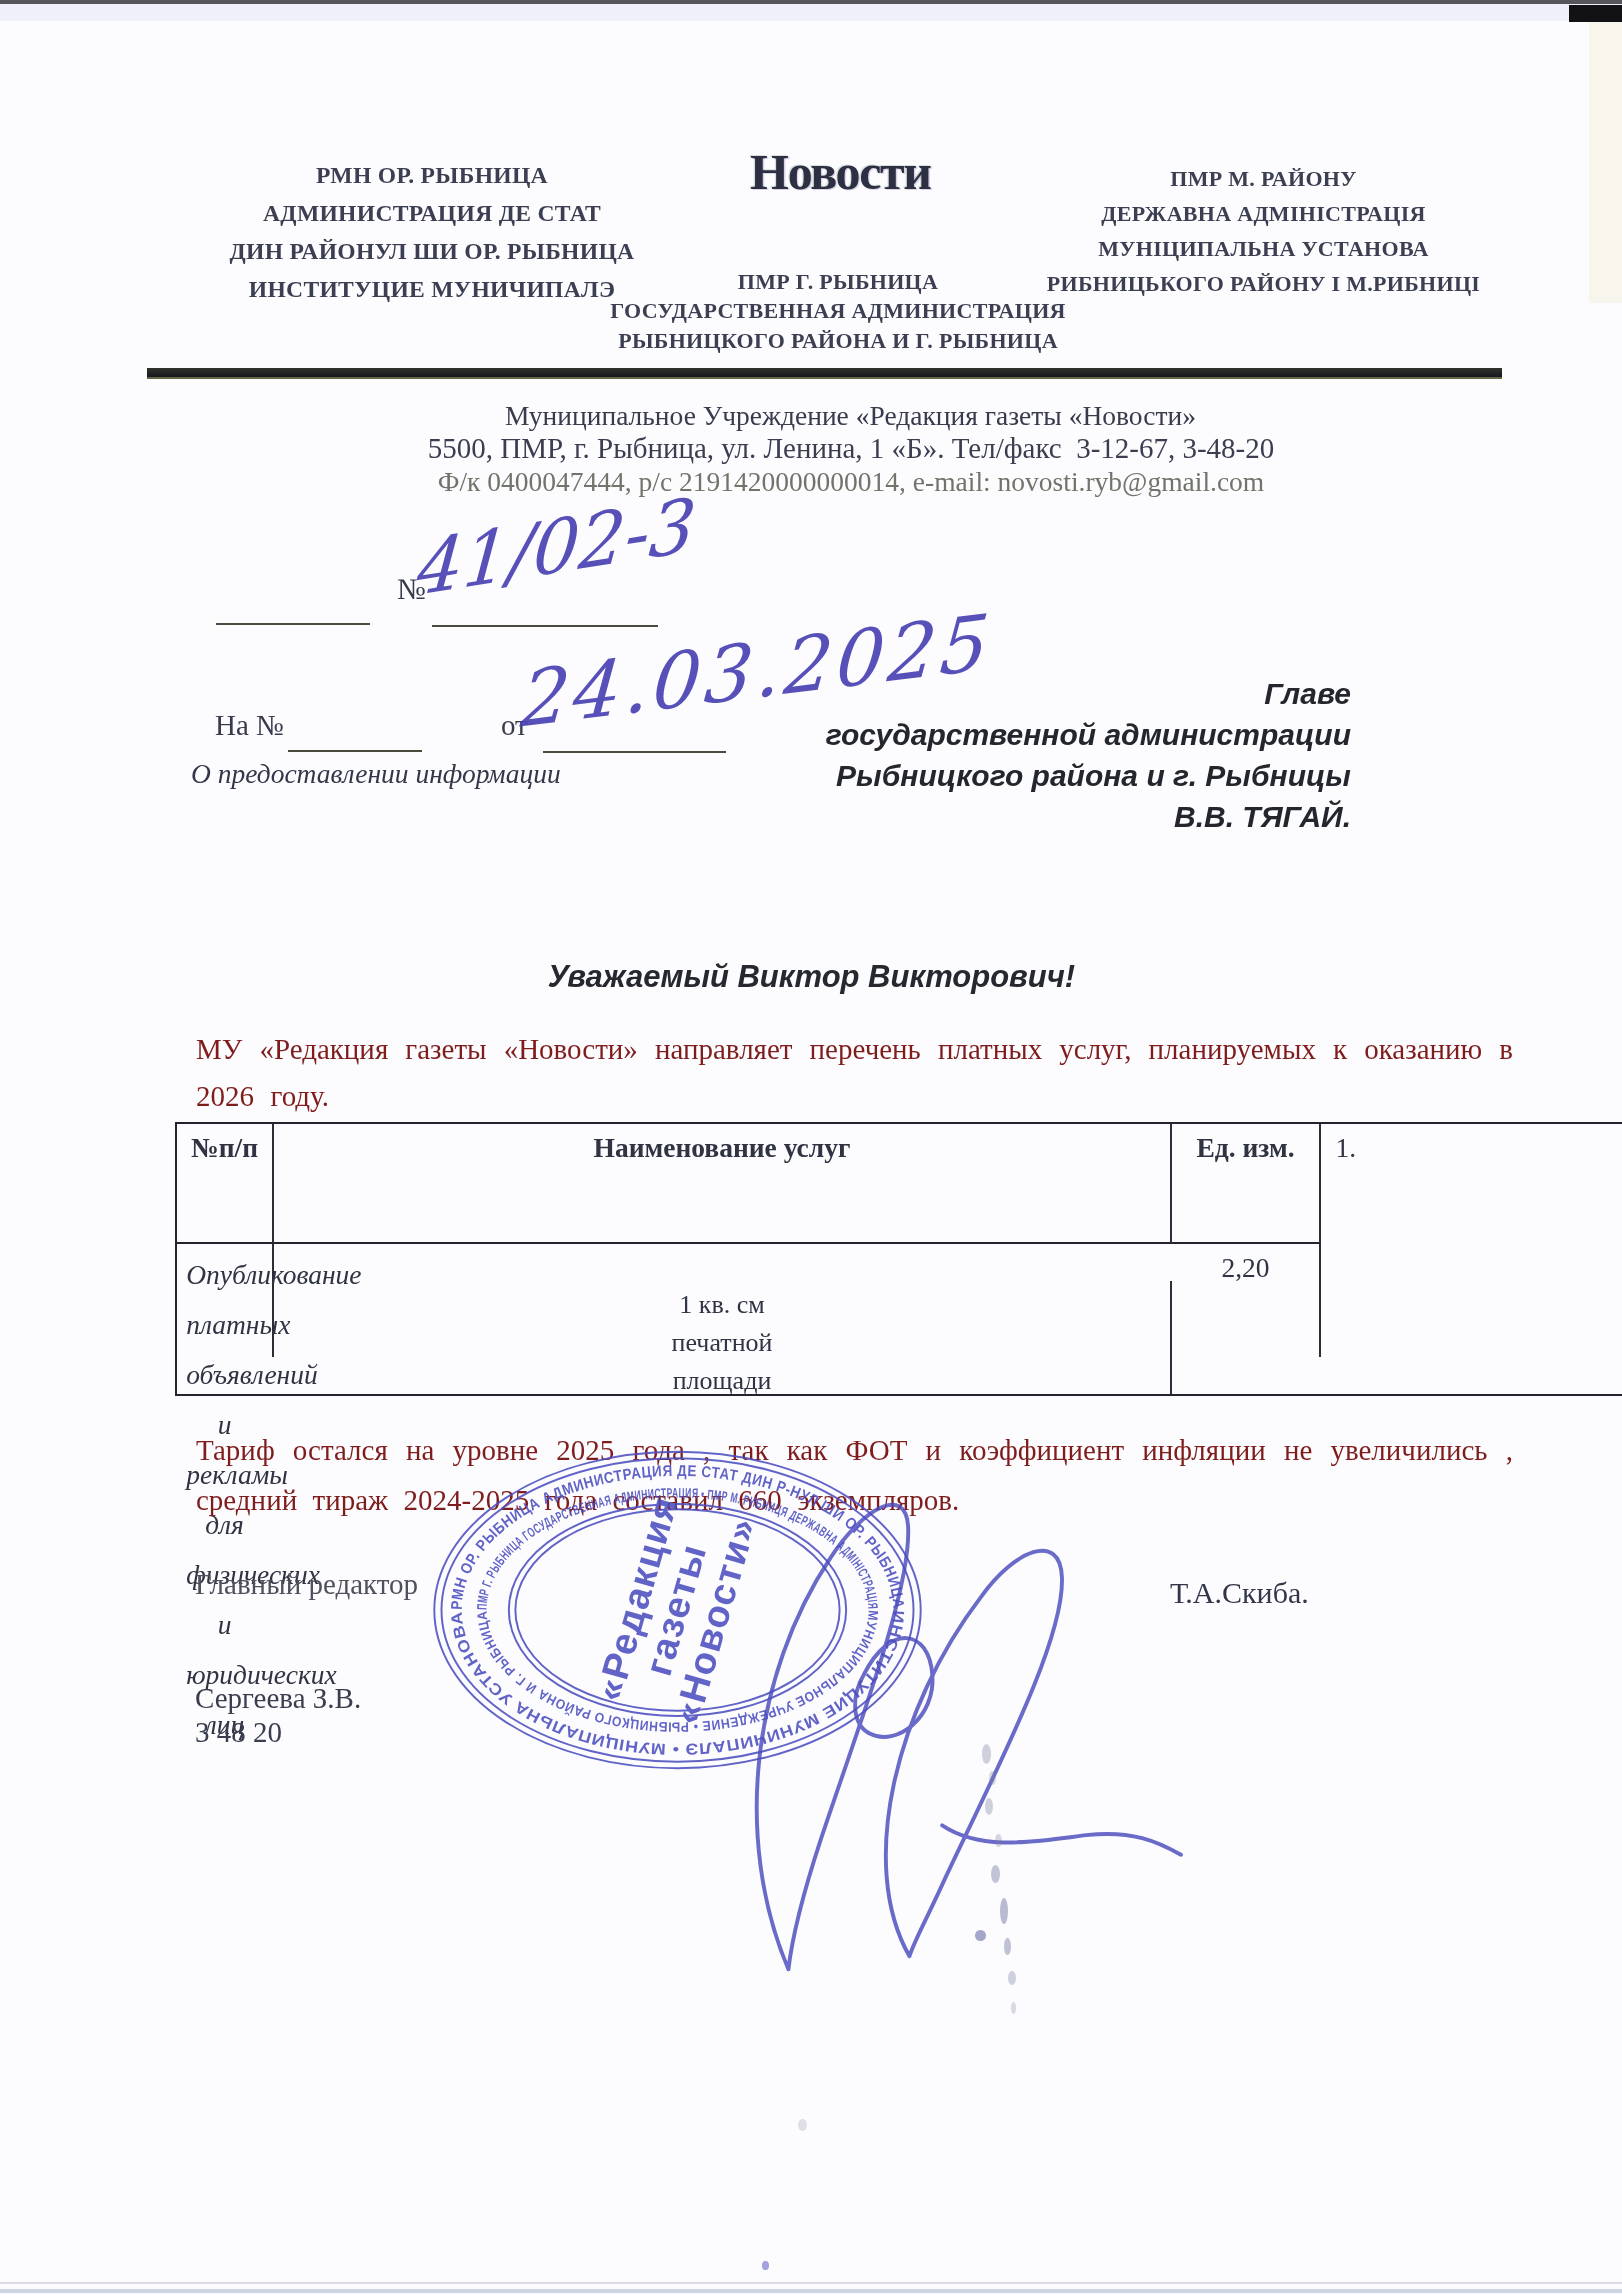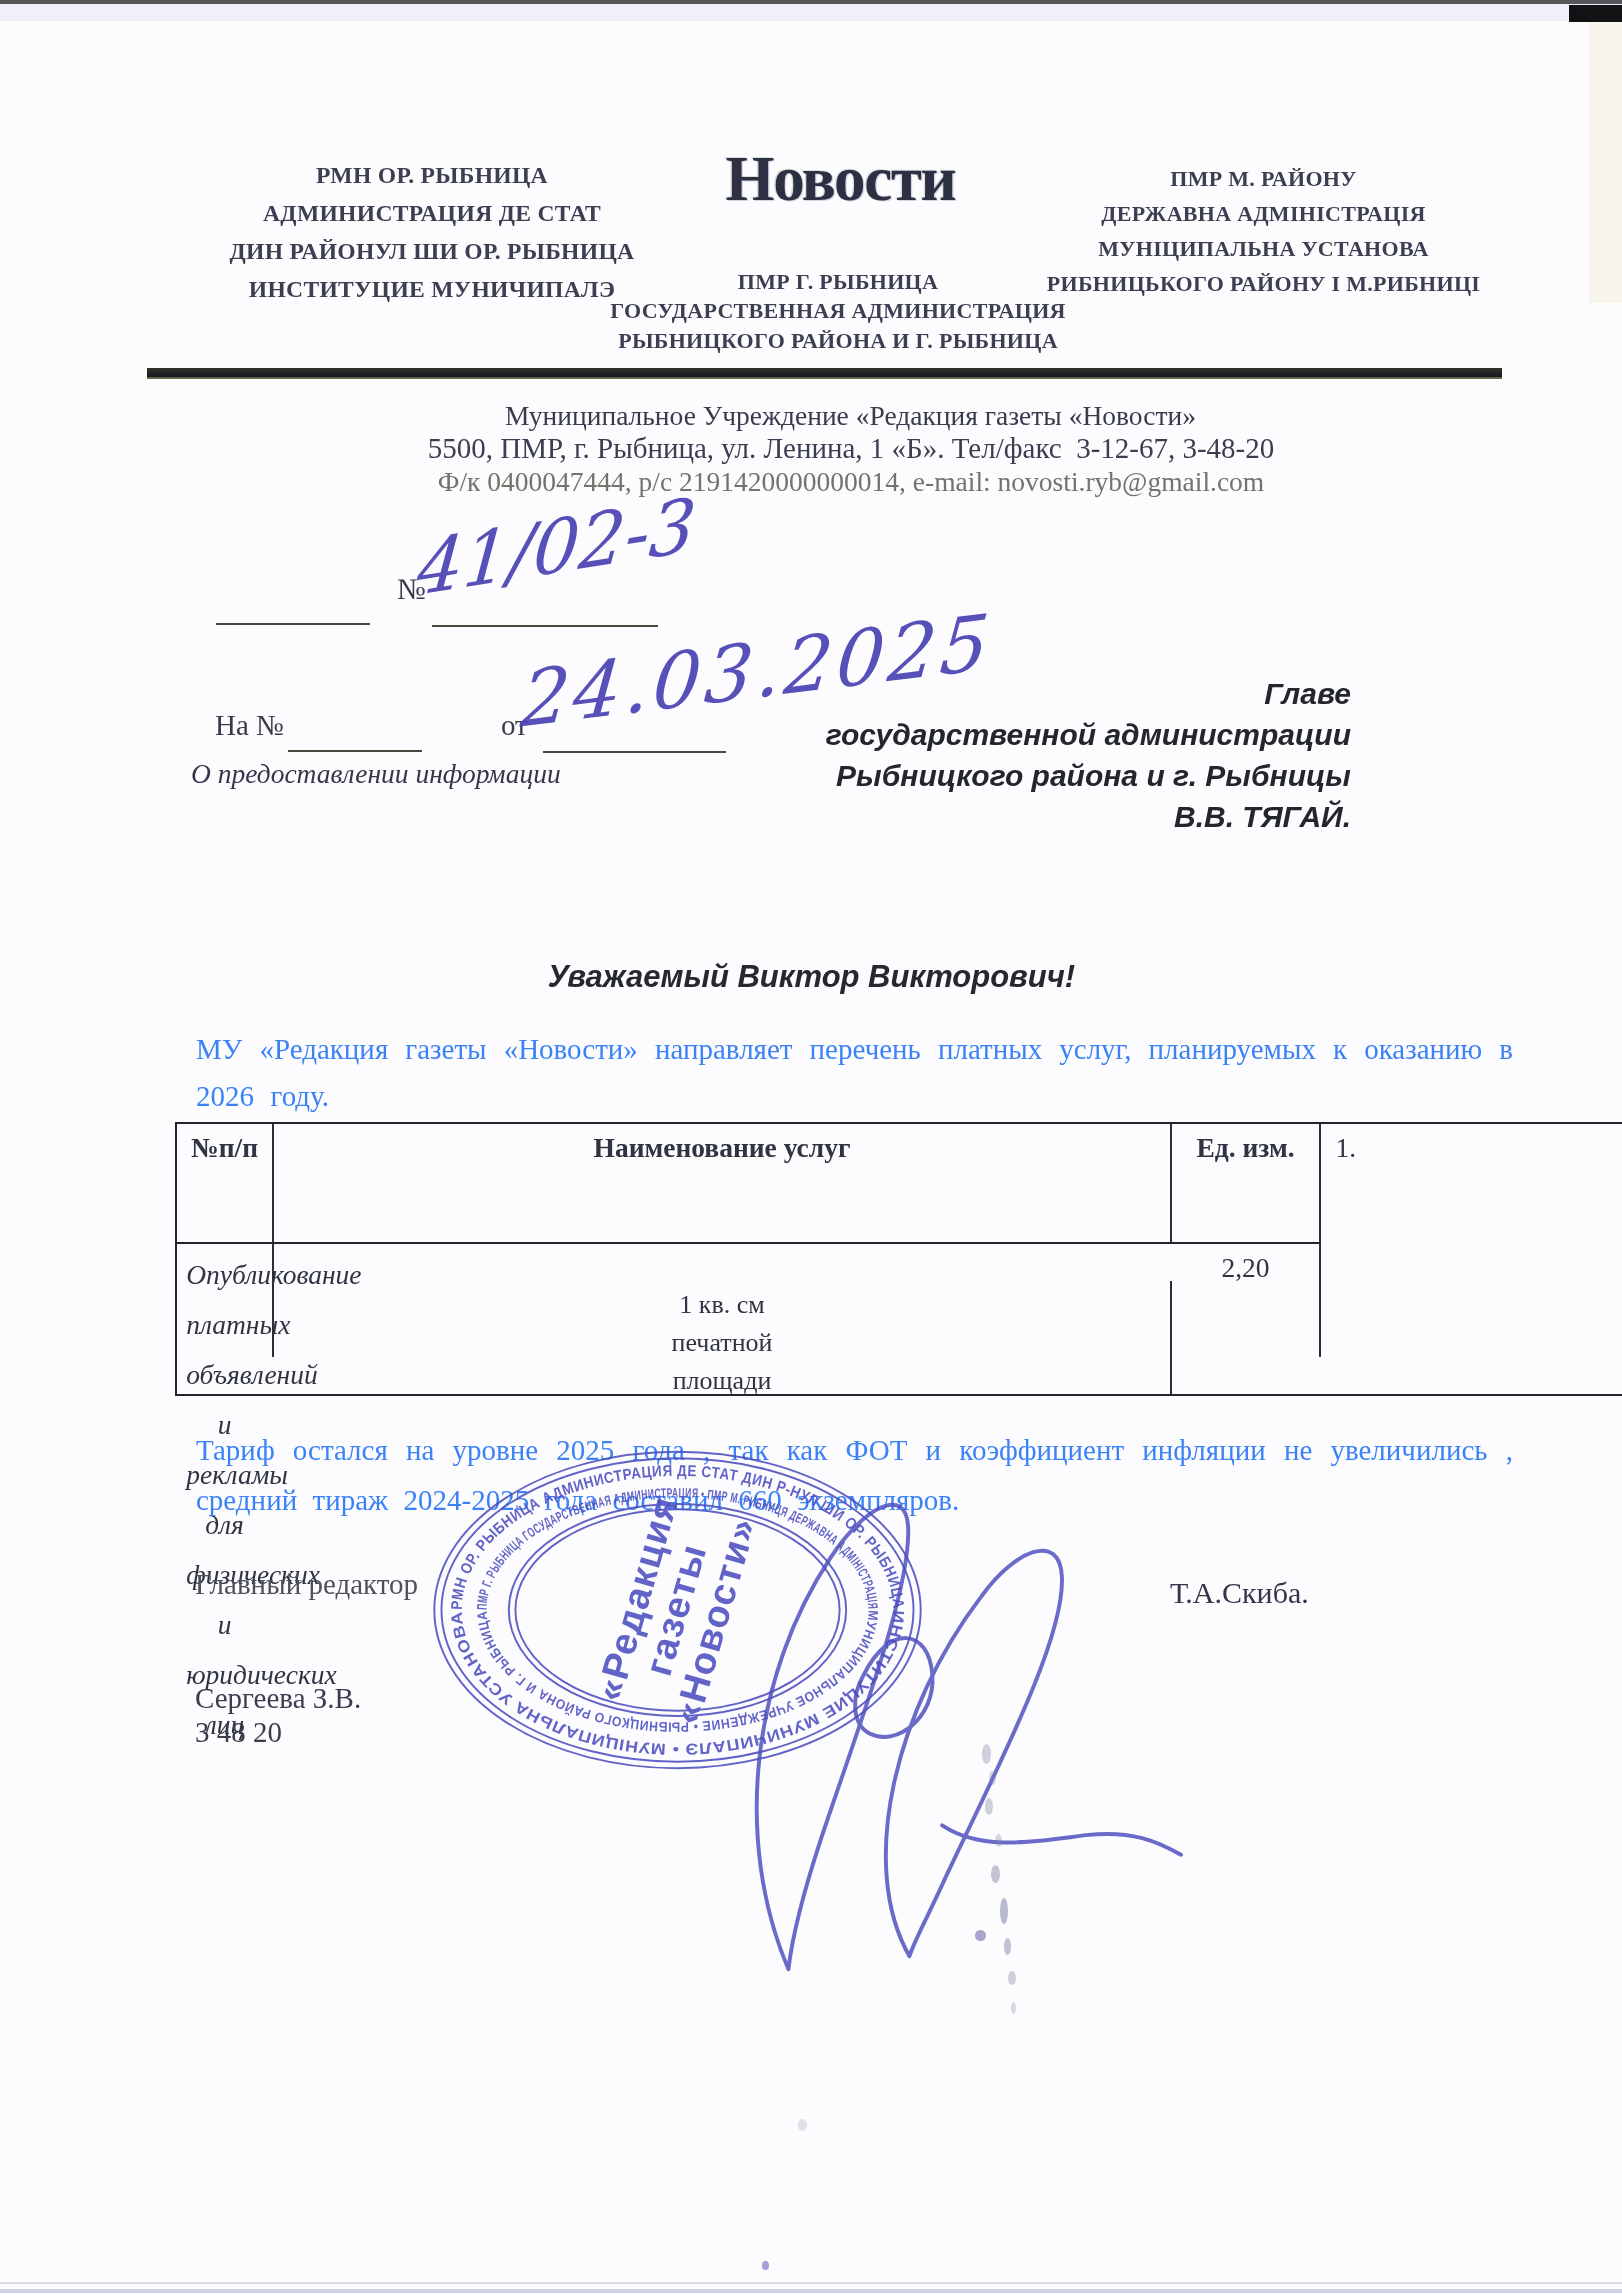--- a/index.html
+++ b/index.html
@@ -16,21 +16,21 @@
   .corner-shade{left:1589px;top:21.6px;width:34px;height:281px;background:rgba(243,240,214,.45);}
   .bottom-line1{left:0;top:2282px;width:1623px;height:2px;background:#d9dce6;}
   .bottom-line2{left:0;top:2289px;width:1623px;height:3.9px;background:#bcc3da;opacity:.7;}
   
   .org{font-weight:bold;text-align:center;color:#3c3f52;letter-spacing:0.3px;}
   .org-left{left:141px;top:156px;width:582px;font-size:23.6px;line-height:38px;}
   .org-right{left:1031px;top:161px;width:465px;font-size:22px;line-height:35px;}
   .org-center{left:609px;top:267px;width:458px;font-size:22px;line-height:29.4px;}
   .logo{
     left:677px;top:143px;width:327px;text-align:center;
-    font-size:63px;font-weight:bold;letter-spacing:-1.3px;color:#2d3042;
+    font-size:50px;font-weight:bold;letter-spacing:-1.3px;color:#2d3042;
     text-shadow:1.3px 0.7px 0 rgba(96,70,140,.22), -1.3px -0.7px 0 rgba(70,110,90,.2);
   }
   .divider{
     left:147px;top:368px;width:1355px;height:8.5px;
     background:linear-gradient(#31342c,#15171d);
     border-bottom:2px solid rgba(150,160,100,.5);
   }
   .inst-line{left:314px;top:400px;width:1073px;text-align:center;font-size:27.5px;color:#383b4c;}
   .addr-line{left:262px;top:432px;width:1178px;text-align:center;font-size:29px;color:#3b3e50;white-space:pre-wrap;}
   .bank-line{left:288px;top:466px;width:1126px;text-align:center;font-size:27.5px;color:#70746a;}
@@ -49,21 +49,21 @@
     left:720px;top:673px;width:631px;text-align:right;
     font-family:"Liberation Sans","DejaVu Sans",sans-serif;
     font-weight:bold;font-style:italic;font-size:30px;line-height:41px;color:#24262e;
   }
   .salutation{
     left:517px;top:959px;width:589px;text-align:center;
     font-family:"Liberation Sans","DejaVu Sans",sans-serif;
     font-weight:bold;font-style:italic;font-size:31px;color:#26282f;
   }
   
-  .para{font-size:29px;line-height:47px;text-align:justify;color:#3b82f6;}
+  .para{font-size:29px;line-height:47px;text-align:justify;color:#7f1d1d;}
   .para-intro{left:196px;top:1026px;width:1317px;word-spacing:.32em;}
   .para-tariff{left:196px;top:1425px;width:1317px;word-spacing:.28em;line-height:50px;}
   
   .svc-table{
     left:175px;top:1122px;width:1563px;
     border:2.6px solid #23242e;box-sizing:border-box;
     display:grid;grid-template-columns:97px 898px 149px 1fr;
     background:rgba(252,252,254,.6);
   }
   .cell{box-sizing:border-box;border-right:2px solid #2b2d38;padding:7.9px 9.2px 6.5px 9.2px;font-size:27.5px;color:#2f3342;}

